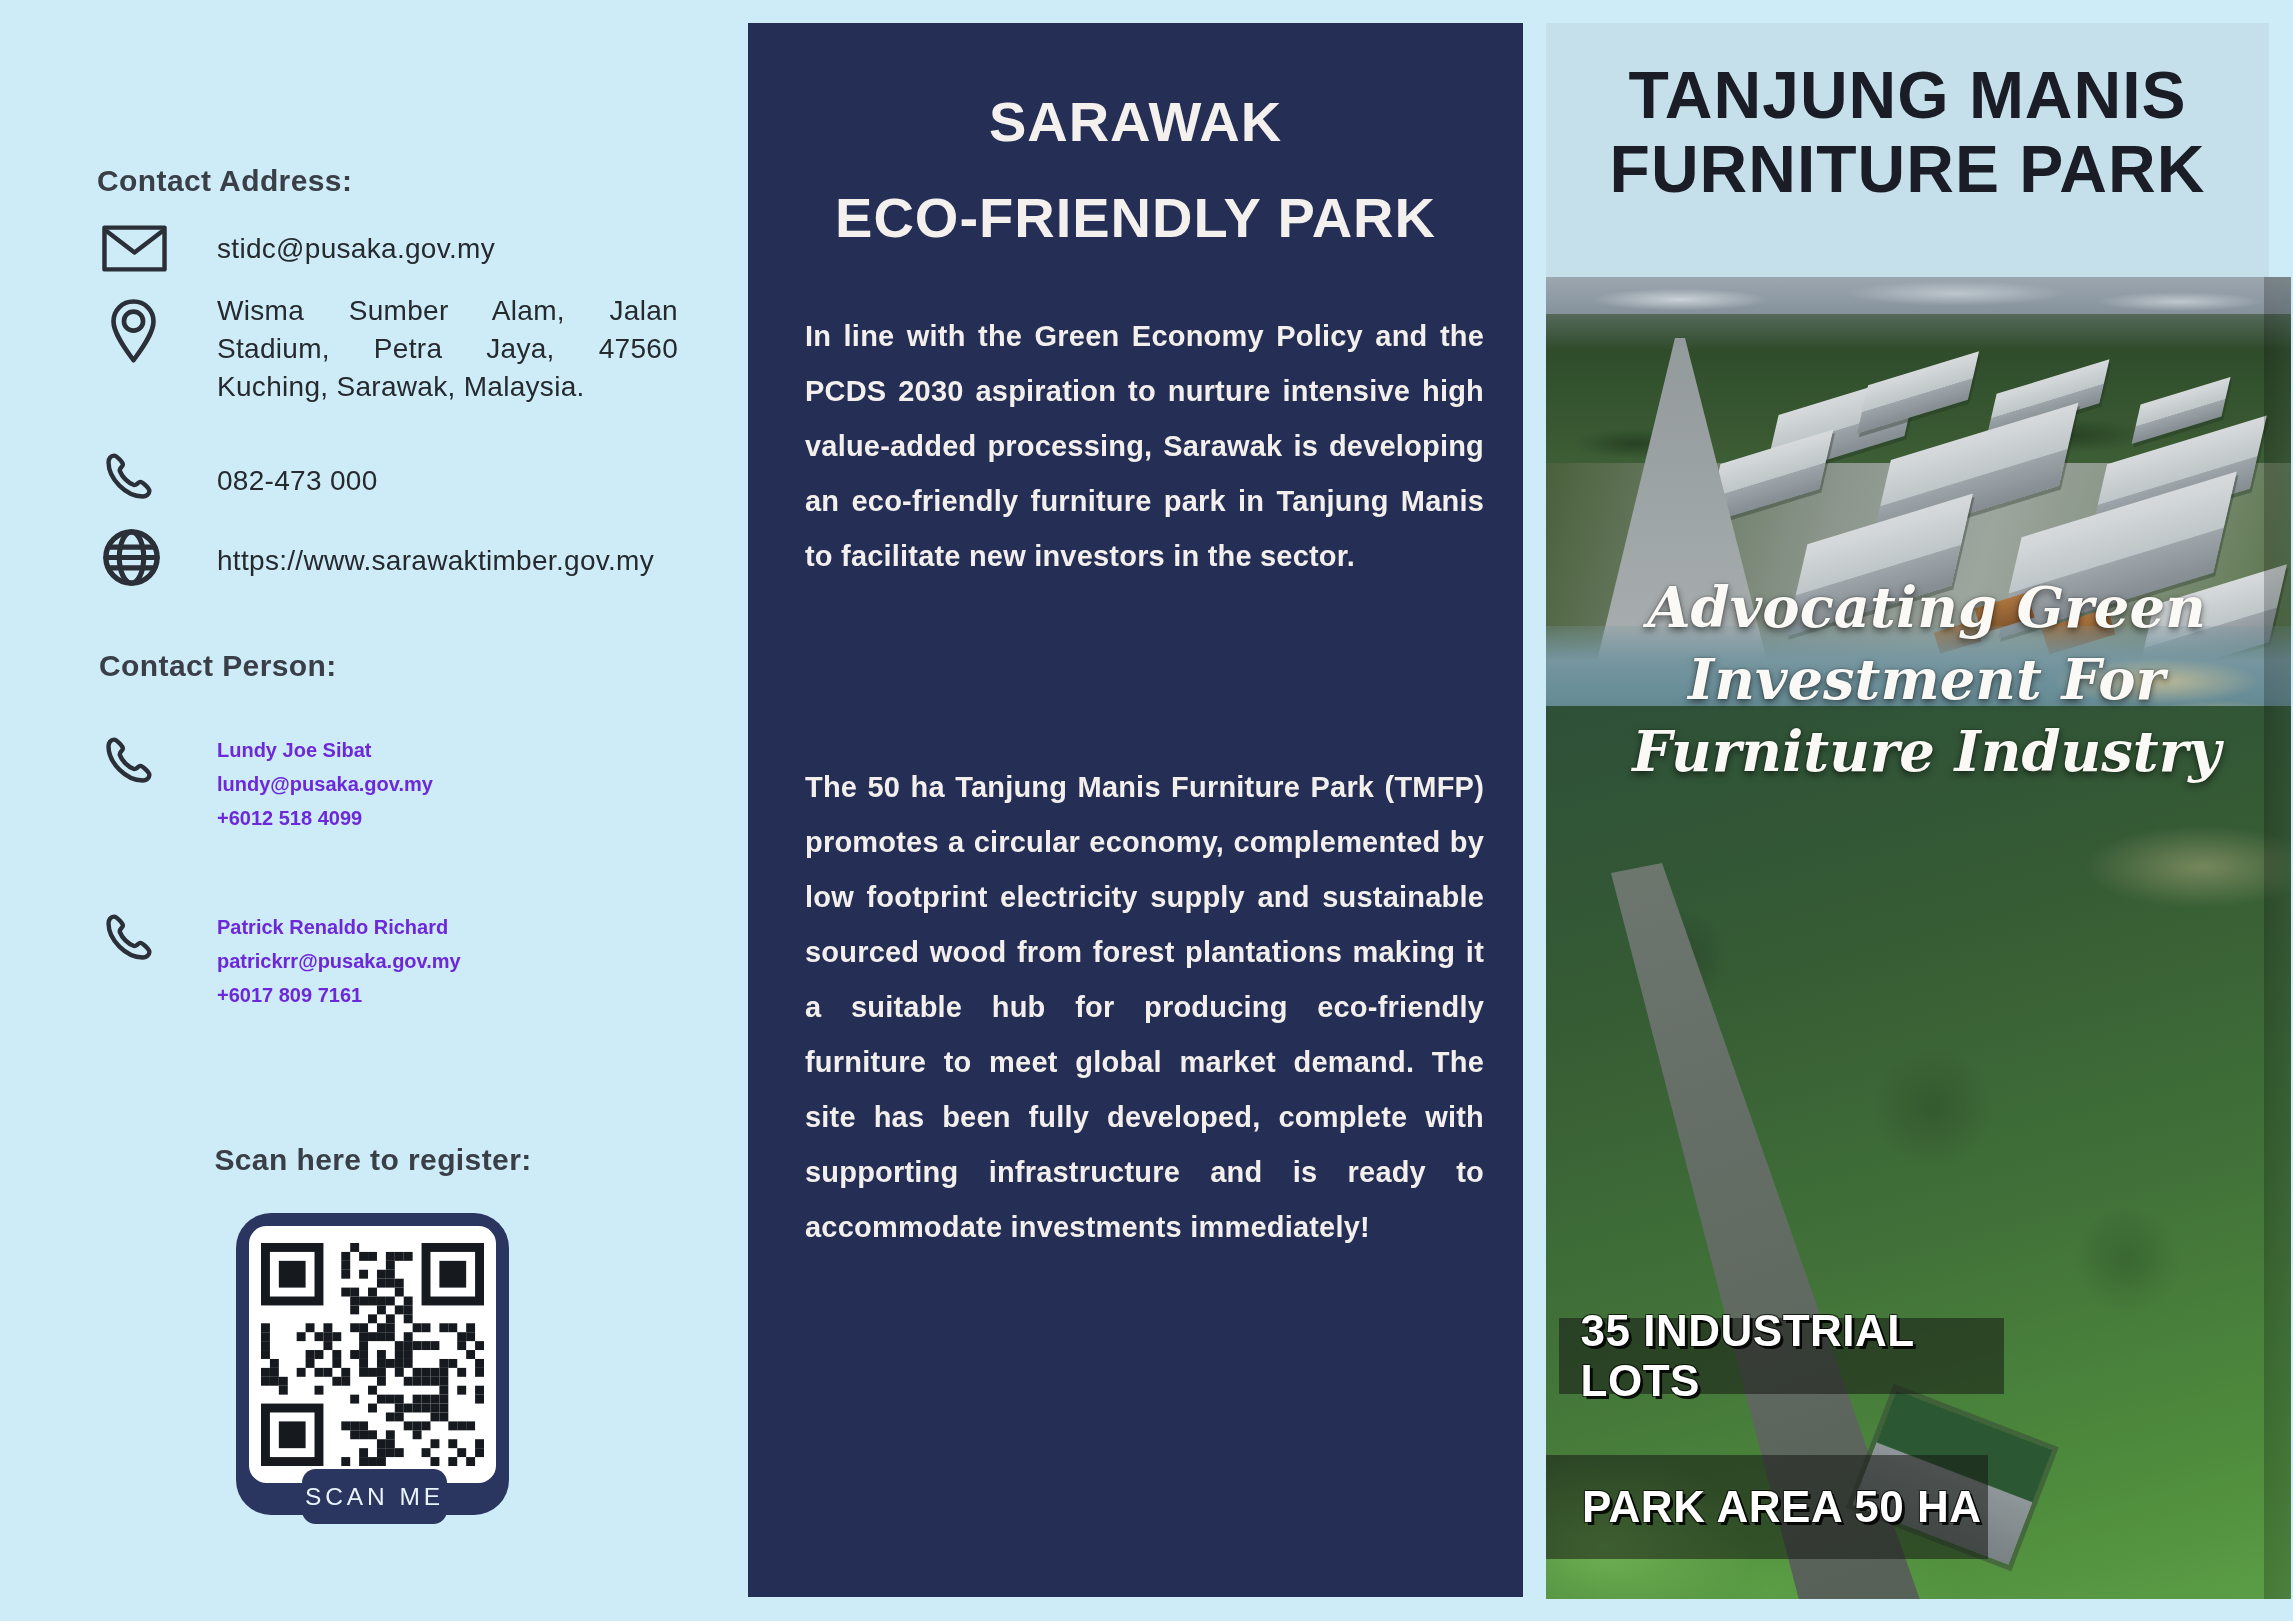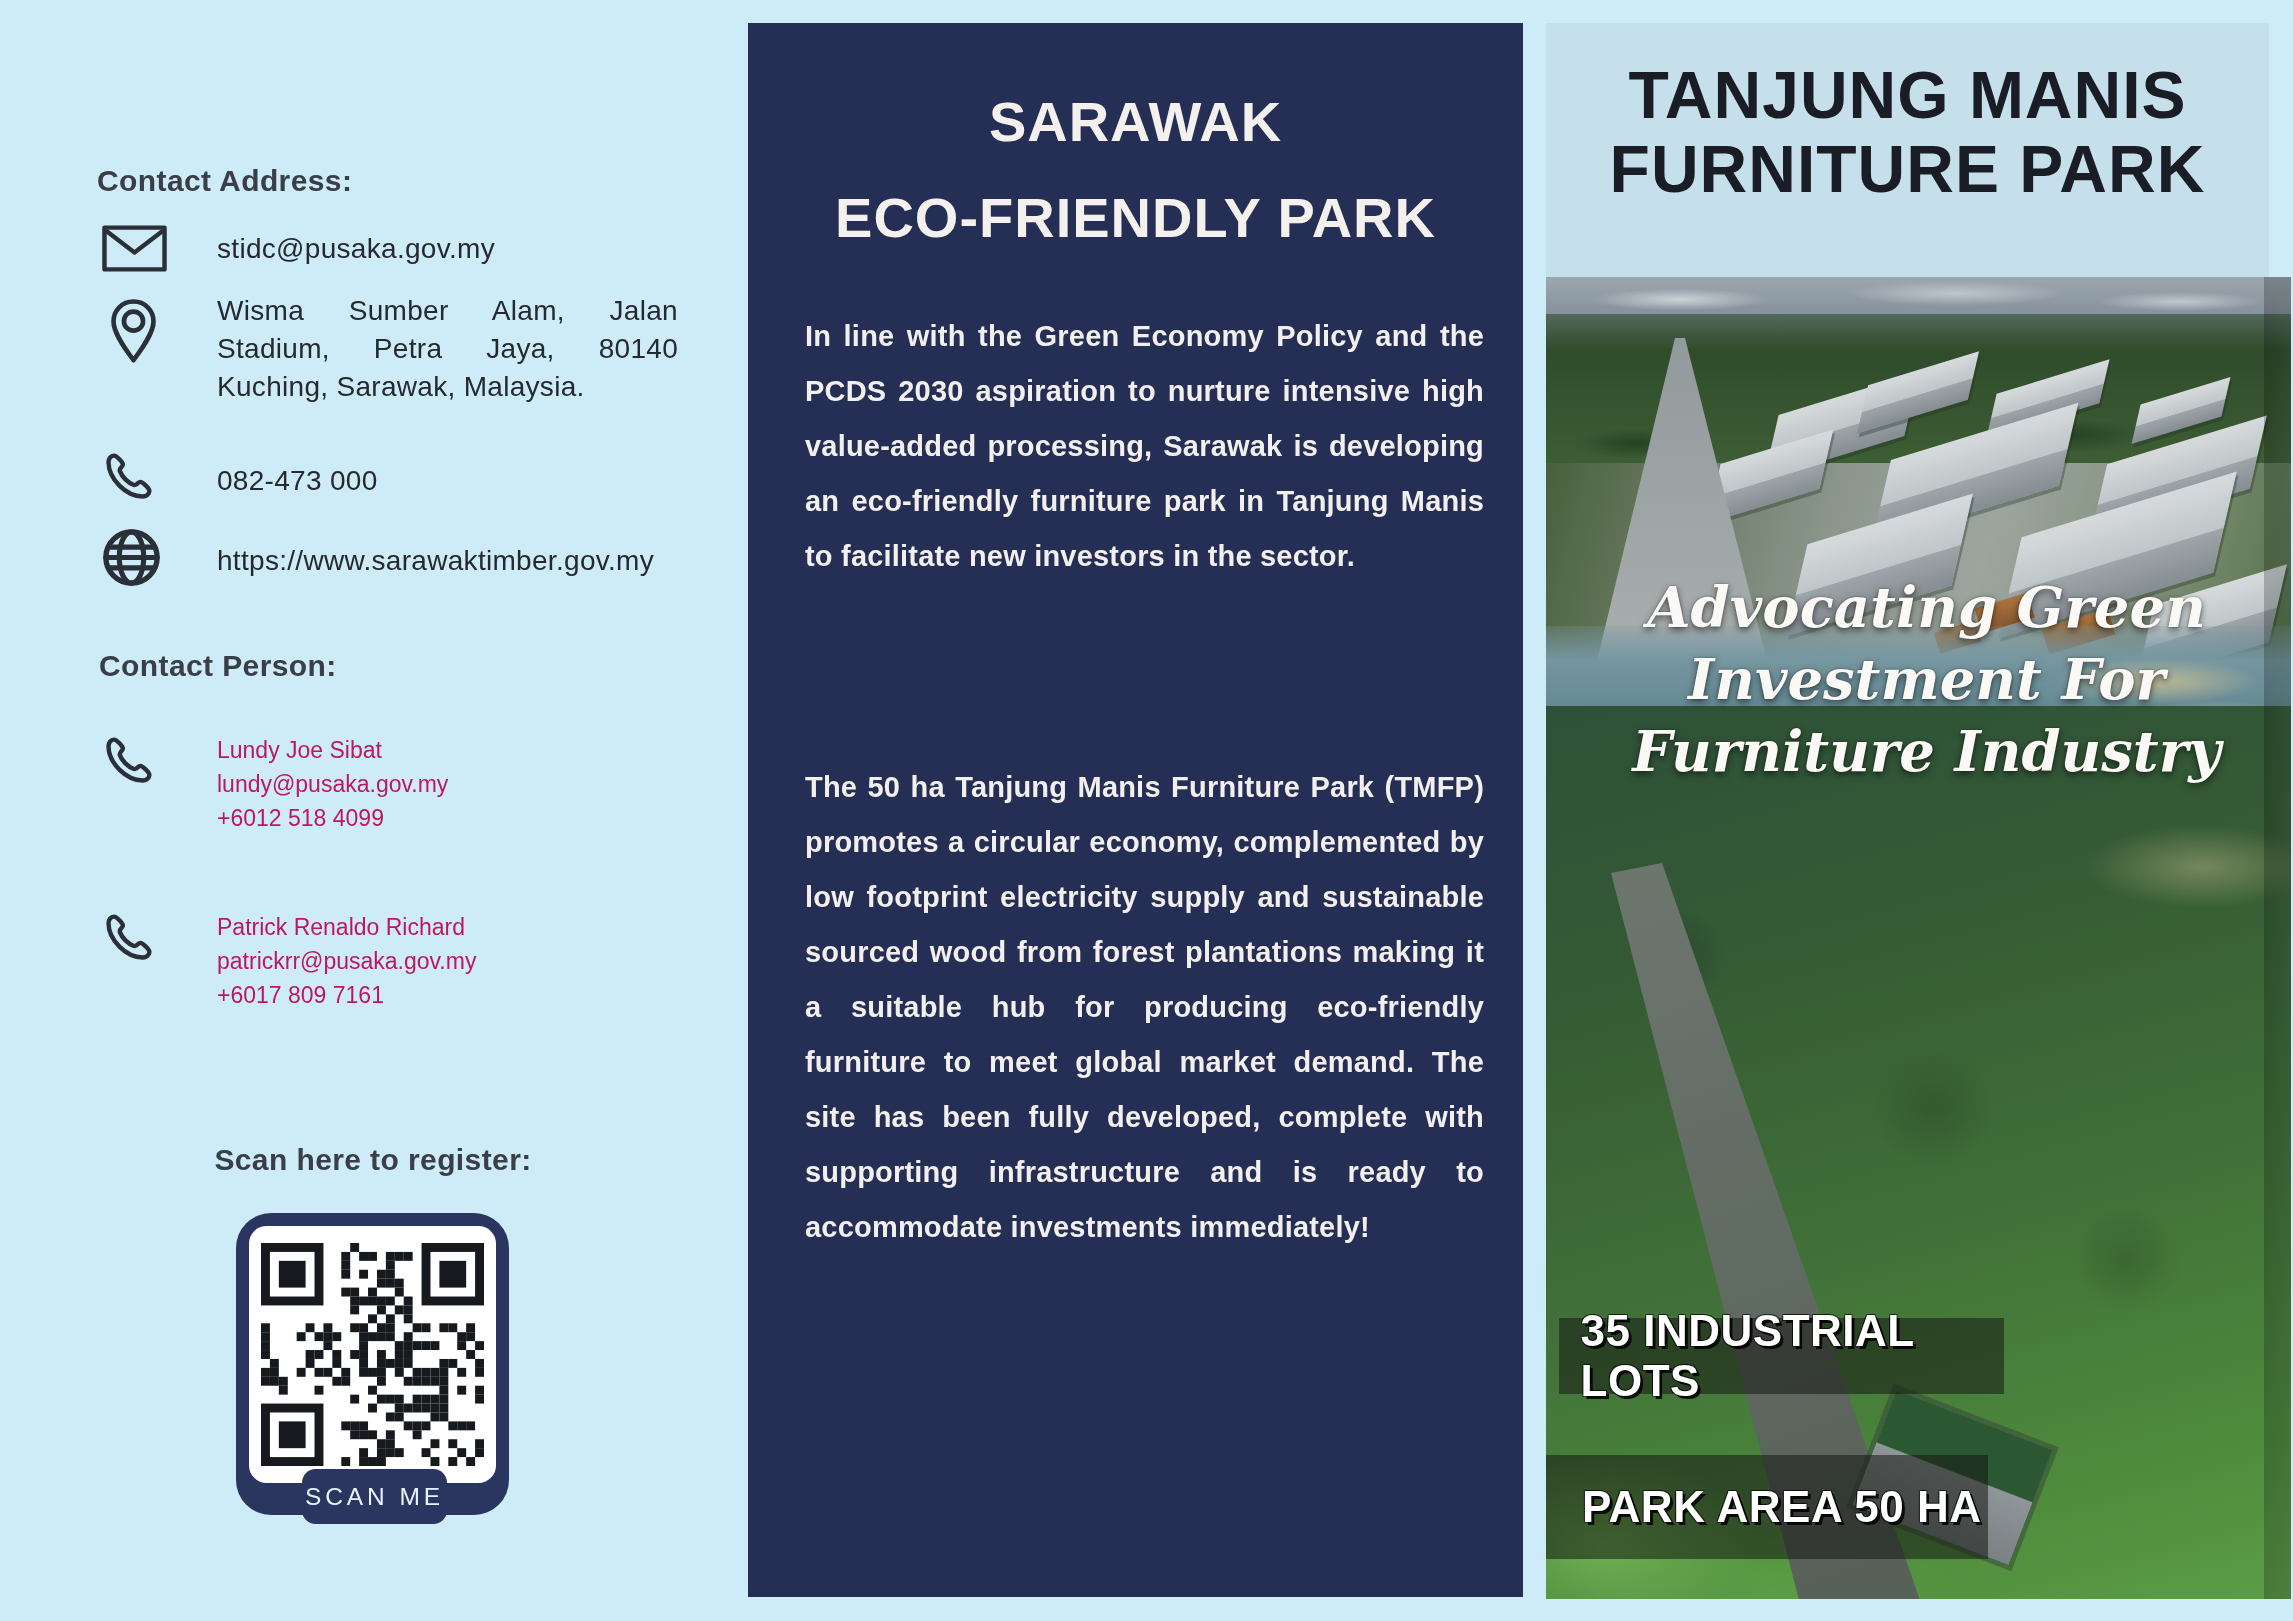--- a/index.html
+++ b/index.html
@@ -8,21 +8,21 @@
     background:#cdecf8;
     font-family:"Liberation Sans",sans-serif;
     -webkit-font-smoothing:antialiased;
   }
   .abs{position:absolute;}
 
   
   .lp-heading{font-size:30px;font-weight:800;color:#3a3e47;letter-spacing:0.4px;}
   .lp-value{font-size:28px;color:#26292e;letter-spacing:0.3px;}
   .lp-addr{width:461px;text-align:justify;line-height:38px;}
-  .lp-person{font-size:23px;color:#be185d;line-height:34px;}
+  .lp-person{font-size:20px;color:#6d28d9;line-height:34px;font-weight:bold;}
   .lp-person span{display:block;}
   .icon-stroke{stroke:#2b2f37;fill:none;stroke-linecap:round;stroke-linejoin:round;}
 
   .qr-frame{background:#2a3560;border-radius:35px;}
   .qr-white{position:absolute;left:12.7px;top:12.7px;right:12.7px;height:257px;background:#ffffff;border-radius:17.6px;display:flex;align-items:center;justify-content:center;}
   .qr-white svg{width:223px;height:223px;}
   .scanme{background:#2a3560;border-radius:13.7px;display:flex;align-items:center;justify-content:center;
           color:#e9f3fa;font-size:24.5px;letter-spacing:3.9px;font-weight:400;}
 
   
@@ -101,21 +101,21 @@
     <svg class="abs" style="left:100px;top:225px;" width="69" height="47" viewBox="0 0 50 36">
       <rect class="icon-stroke" x="2" y="2" width="46" height="32" stroke-width="3.4"></rect>
       <path class="icon-stroke" d="M4 5 L25 21 L46 5" stroke-width="3.4"></path>
     </svg>
     <div class="abs lp-value" style="left:217px;top:233px;">stidc@pusaka.gov.my</div>
 
     <svg class="abs" style="left:109px;top:298px;" width="49" height="69" viewBox="0 0 38 52">
       <path class="icon-stroke" d="M19 2 C10.2 2 3.5 8.8 3.5 17.4 C3.5 27 14 40.5 19 47.5 C24 40.5 34.5 27 34.5 17.4 C34.5 8.8 27.8 2 19 2 Z" stroke-width="3.6"></path>
       <circle class="icon-stroke" cx="19" cy="17.2" r="7.4" stroke-width="3.6"></circle>
     </svg>
-    <div class="abs lp-value lp-addr" style="left:217px;top:292px;">Wisma Sumber Alam, Jalan Stadium, Petra Jaya, 80140 Kuching, Sarawak, Malaysia.</div>
+    <div class="abs lp-value lp-addr" style="left:217px;top:292px;">Wisma Sumber Alam, Jalan Stadium, Petra Jaya, 47560 Kuching, Sarawak, Malaysia.</div>
 
     <svg class="abs" style="left:102px;top:449px;" width="55" height="53" viewBox="0 0 48 48">
       <path class="icon-stroke" stroke-width="4" d="M10 6 C7 6 5 9 5 12 C5 27 21 43 36 43 C39 43 42 41 42 38 C42 35.6 35.6 29.8 33.8 29.8 C32 29.8 30 33.2 28 32.6 C22.6 30.6 17.2 25.2 15.2 19.8 C14.6 17.8 18 15.8 18 14 C18 12.2 12.4 6 10 6 Z"></path>
     </svg>
     <div class="abs lp-value" style="left:217px;top:465px;">082-473 000</div>
 
     <svg class="abs" style="left:101px;top:527px;" width="61" height="61" viewBox="0 0 50 50">
       <circle class="icon-stroke" cx="25" cy="25" r="21" stroke-width="4.4"></circle>
       <ellipse class="icon-stroke" cx="25" cy="25" rx="10" ry="21" stroke-width="4.2"></ellipse>
       <path class="icon-stroke" d="M6.5 16.5 H43.5 M4 25 H46 M6.5 33.5 H43.5" stroke-width="4.2"></path>

